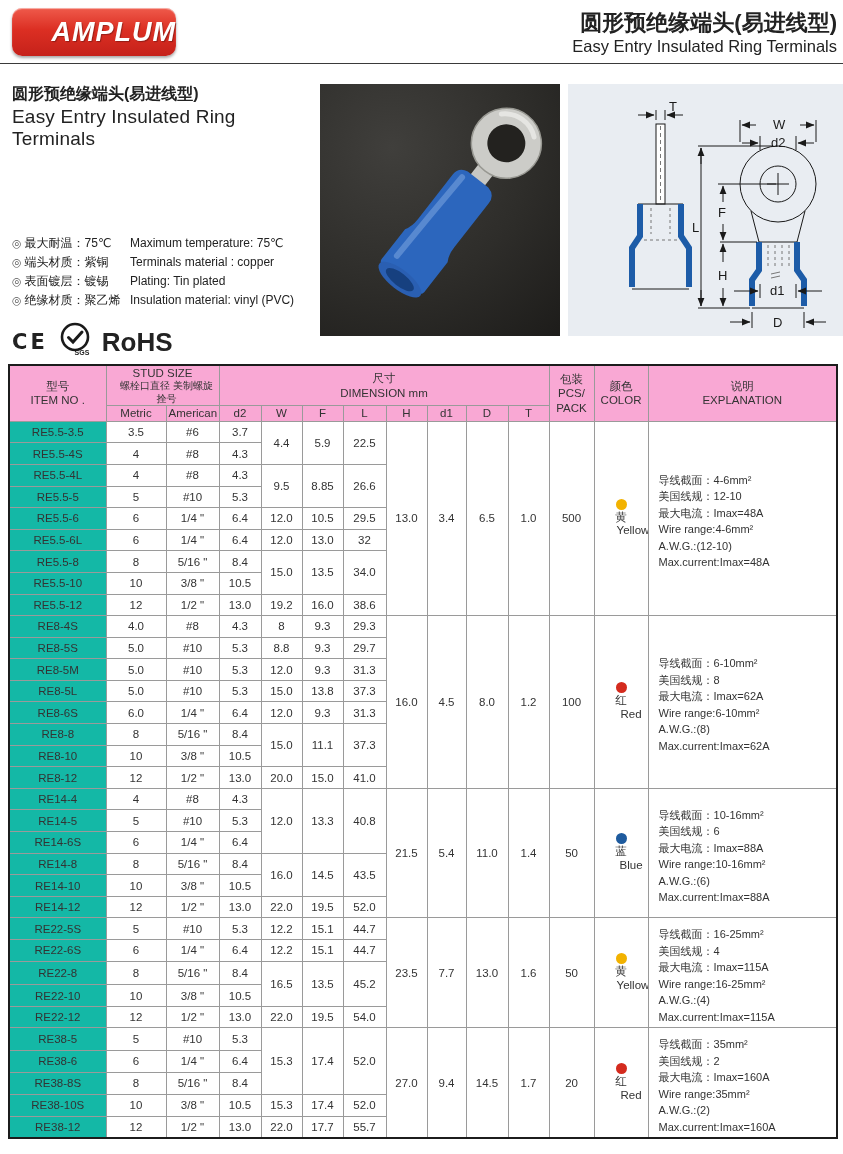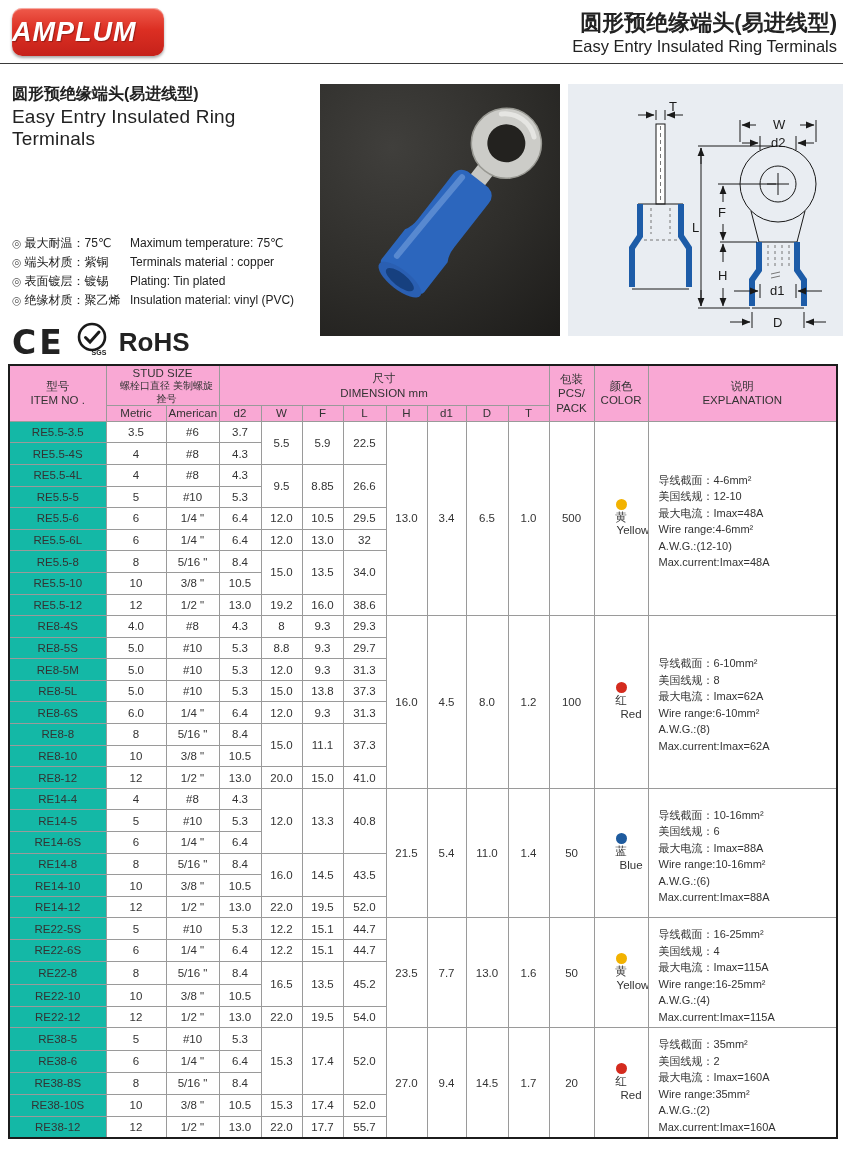--- a/index.html
+++ b/index.html
@@ -1,43 +1,43 @@
 <!DOCTYPE html>
 <html><head>
 <meta charset="utf-8">
 <style>
   * { margin:0; padding:0; box-sizing:border-box; }
   body { background:#888; font-family:"Liberation Sans","DejaVu Sans",sans-serif; }
   .page { position:relative; width:843px; height:1154px; background:#fff; margin:0 auto; overflow:hidden; color:#222; }
 
   
   .top-header { display:flex; justify-content:space-between; align-items:flex-start; padding:8px 6px 0 12px; }
-  .logo { width:152px; height:48px; border-radius:10px;
+  .logo { width:164px; height:48px; border-radius:10px;
           background:linear-gradient(180deg,#ef5a4b 0%,#dc2f23 45%,#c5211a 100%);
           box-shadow:0 2px 3px rgba(0,0,0,.35), inset 0 1px 1px rgba(255,255,255,.55);
-          display:flex; align-items:center; justify-content:flex-start; }
+          display:flex; align-items:center; justify-content:flex-end; }
   .logo span { color:#fff; font-weight:bold; font-style:italic; font-size:27px; letter-spacing:1px;
                text-shadow:1px 1px 1px rgba(0,0,0,.3); }
   .head-titles { text-align:right; padding-top:2px; }
   .head-title-cn { font-size:22px; font-weight:bold; line-height:1.2; }
   .head-title-en { font-size:16.5px; line-height:1.25; }
   .head-rule { border:none; border-top:1.5px solid #3a3a3a; margin:6px 0 0 0; }
 
   
   .product-row { display:flex; margin-top:20px; height:252px; }
   .info-col { width:312px; padding-left:12px; }
   .info-head-cn { font-size:16px; font-weight:bold; }
   .info-head-en { font-size:19px; margin-top:1px; letter-spacing:.2px; }
   .spec-list { margin-top:84px; }
   .spec-row { display:flex; font-size:12px; line-height:19px; }
   .spec-cn { width:118px; white-space:nowrap; }
   .spec-bullet { color:#555; margin-right:3px; font-size:11px; }
   .spec-en { white-space:nowrap; }
   .cert-row { display:flex; align-items:center; gap:10px; margin-top:12px; }
-  .ce-mark { font-size:33px; font-weight:bold; letter-spacing:3px; font-family:"DejaVu Sans",sans-serif; }
+  .ce-mark { font-size:21px; font-weight:bold; letter-spacing:3px; font-family:"DejaVu Sans",sans-serif; }
   .rohs-mark { font-size:26px; font-weight:bold; letter-spacing:0; }
   .photo-box { width:240px; height:252px; margin-left:8px; background:radial-gradient(circle at 30% 25%, #403f3c 0%, #2e2d2a 55%, #1d1c1a 100%); }
   .diagram-box { width:275px; height:252px; margin-left:8px; background:#e9edf2; }
 
   
   .table-wrap { margin:28px 8px 0 8px; }
   table { border-collapse:collapse; width:828px; table-layout:fixed; border:2px solid #1c1c1c; }
   th, td { border:1px solid #9a9a9a; text-align:center; vertical-align:middle;
            font-size:11.5px; color:#333; padding:0 2px; overflow:hidden; }
   thead th { background:#f9a8d4; font-weight:normal; font-size:11.5px; line-height:1.25; }
@@ -276,21 +276,21 @@
           <th>D</th>
           <th>T</th>
         </tr>
       </thead>
       <tbody>
           <tr class="group-start">
             <td class="item-cell">RE5.5-3.5</td>
             <td>3.5</td>
             <td>#6</td>
             <td>3.7</td>
-            <td rowspan="2">5.5</td>
+            <td rowspan="2">4.4</td>
             <td rowspan="2">5.9</td>
             <td rowspan="2">22.5</td>
             <td rowspan="9">13.0</td>
             <td rowspan="9">3.4</td>
             <td rowspan="9">6.5</td>
             <td rowspan="9">1.0</td>
             <td rowspan="9">500</td>
             <td rowspan="9">
               <div class="color-dot" style="background: rgb(242, 178, 0);"></div>
               <div class="color-cn">黄</div>

